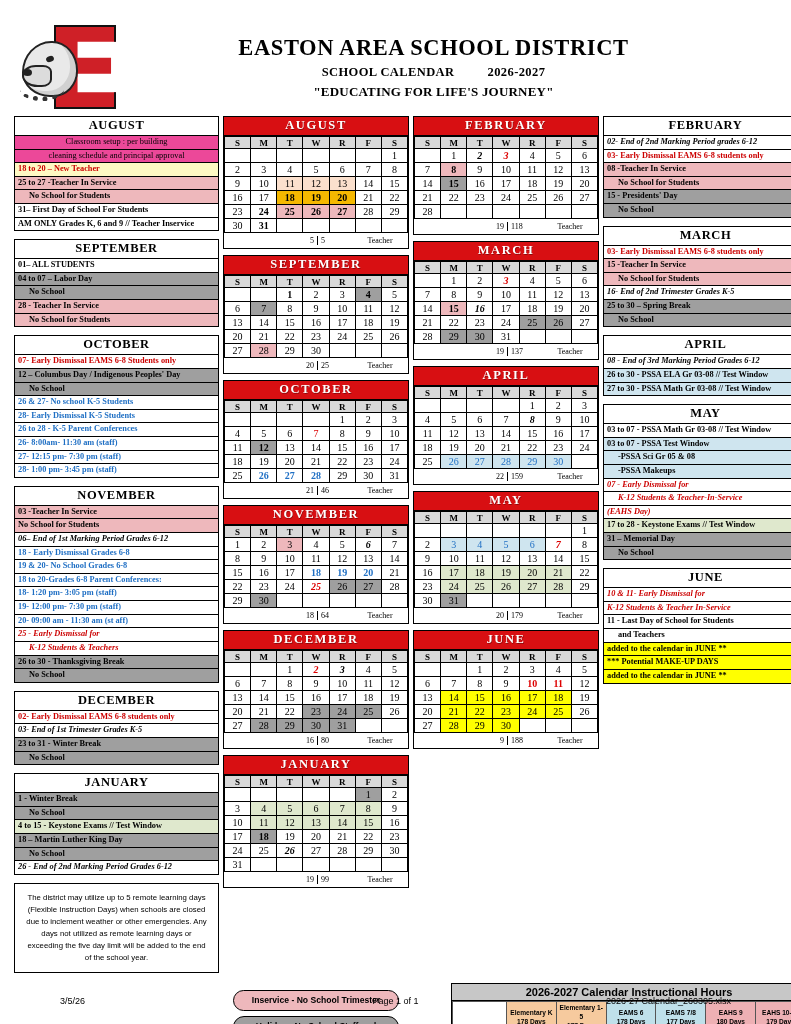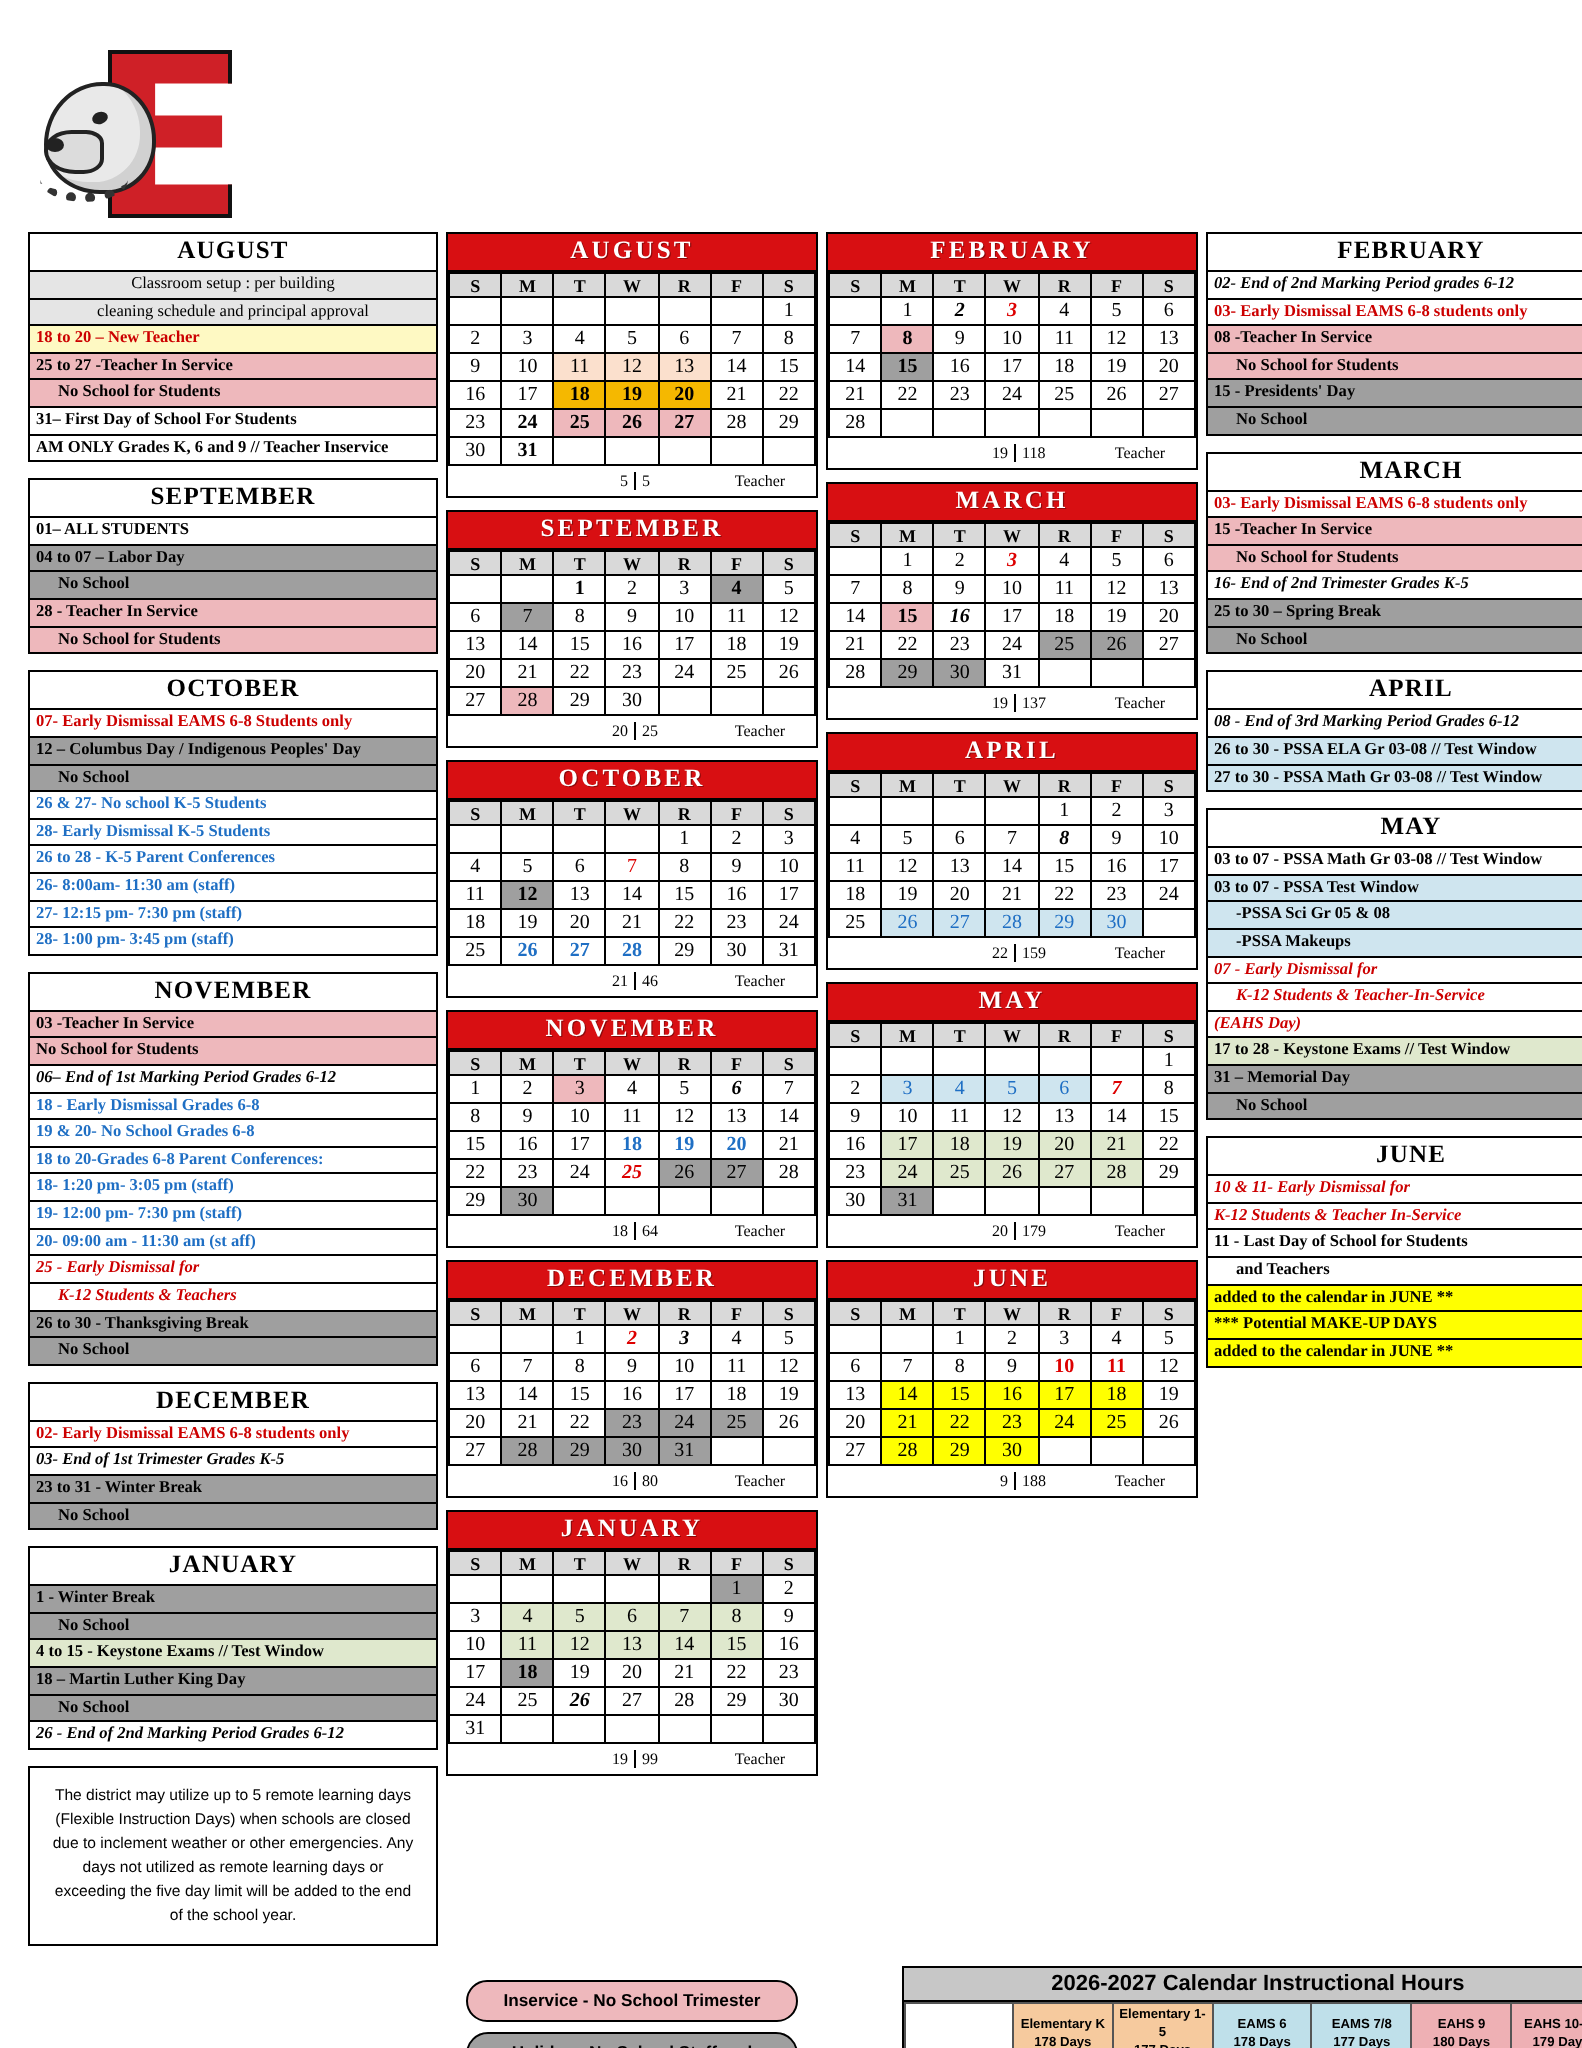--- a/index.html
+++ b/index.html
@@ -60,21 +60,21 @@
     text-align:center; font-weight:bold; font-size:12.5px; letter-spacing:.6px;
     border-bottom:1.3px solid #000; padding:1px 0 2px; font-family:"Liberation Serif", serif;
   }
   .nrow { border-bottom:1px solid #000; padding:1px 3px; font-size:8.3px; line-height:1.28; font-weight:bold; }
   .nrow:last-child { border-bottom:none; }
   .nrow.sub { padding-left:14px; }
   .ital { font-style:italic; }
   .red { color:#cc0000; }
   .blue { color:#1f6fc4; }
   .redital { color:#cc0000; font-style:italic; }
-  .bg-peach { background:#e5e5e5; }
+  .bg-peach { background:#ec4899; }
   .bg-gold  { background:#fef9c3; }
   .bg-pink  { background:#eeb8bc; }
   .bg-grey  { background:#9f9f9f; }
   .bg-green { background:#dfe8cd; }
   .bg-blue  { background:#cfe5ef; }
   .bg-yellow{ background:#ffff00; }
   .nrow.center { text-align:center; font-weight:normal; }
   .remote { padding:8px 9px; font-size:7.8px; line-height:1.55; text-align:center; font-weight:normal;
             font-family:"Liberation Sans", sans-serif; }
 
@@ -151,20 +151,29 @@
 
   <div class="header">
     <div class="logo">
       <div class="eshape"></div>
       <div class="dog"></div>
       <div class="snout"></div>
       <div class="nose"></div>
       <div class="eye"></div>
       <div class="collar"></div>
     </div>
+    <div class="titleblock">
+      <div class="t1">EASTON AREA SCHOOL DISTRICT</div>
+      <div class="t2">
+        <span>SCHOOL CALENDAR</span>
+        <span class="sp"></span>
+        <span>2026-2027</span>
+      </div>
+      <div class="t3">"EDUCATING FOR LIFE'S JOURNEY"</div>
+    </div>
   </div>
 
   <div class="columns">
     <div class="colL" id="notes-left">
         <div class="noteblock">
           <div class="mhead">AUGUST</div>
           <div class="nrow bg-peach center">Classroom setup : per building</div>
           <div class="nrow bg-peach center">cleaning schedule and principal approval</div>
           <div class="nrow bg-gold red">18 to 20 – New Teacher</div>
           <div class="nrow bg-pink">25 to 27 -Teacher In Service</div>
@@ -1095,14 +1104,19 @@
                   <div>EAHS 10-12</div>
                   <div>179 Days</div>
                 </th>
               </tr>
             </thead>
           </table>
       </div>
     </div>
   </div>
 
+  <div class="pfoot">
+    <div class="l">3/5/26</div>
+    <div class="c">Page 1 of 1</div>
+    <div class="r">2026-27 Calendar_260305.xlsx</div>
+  </div>
 
 </div>
 
 </body></html>

